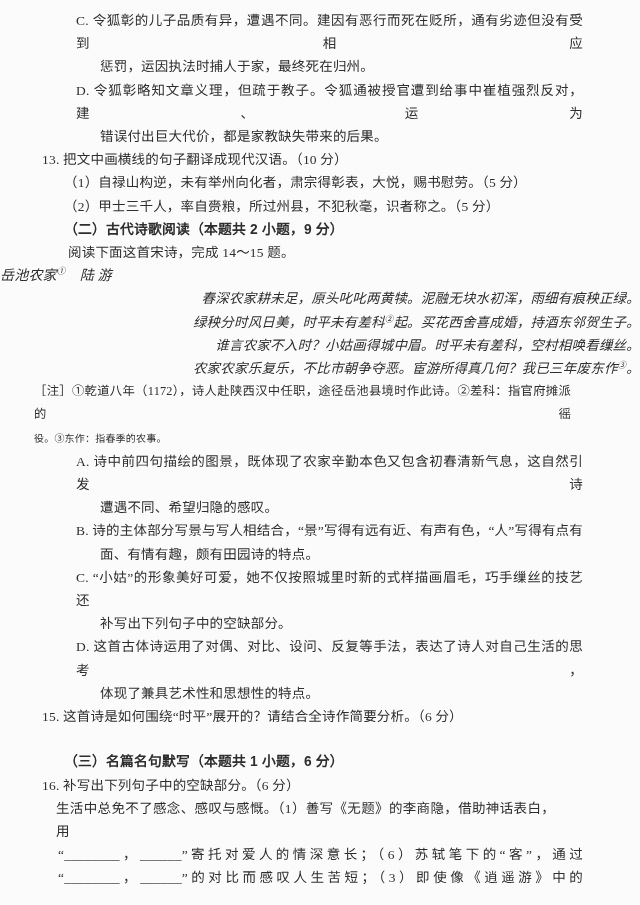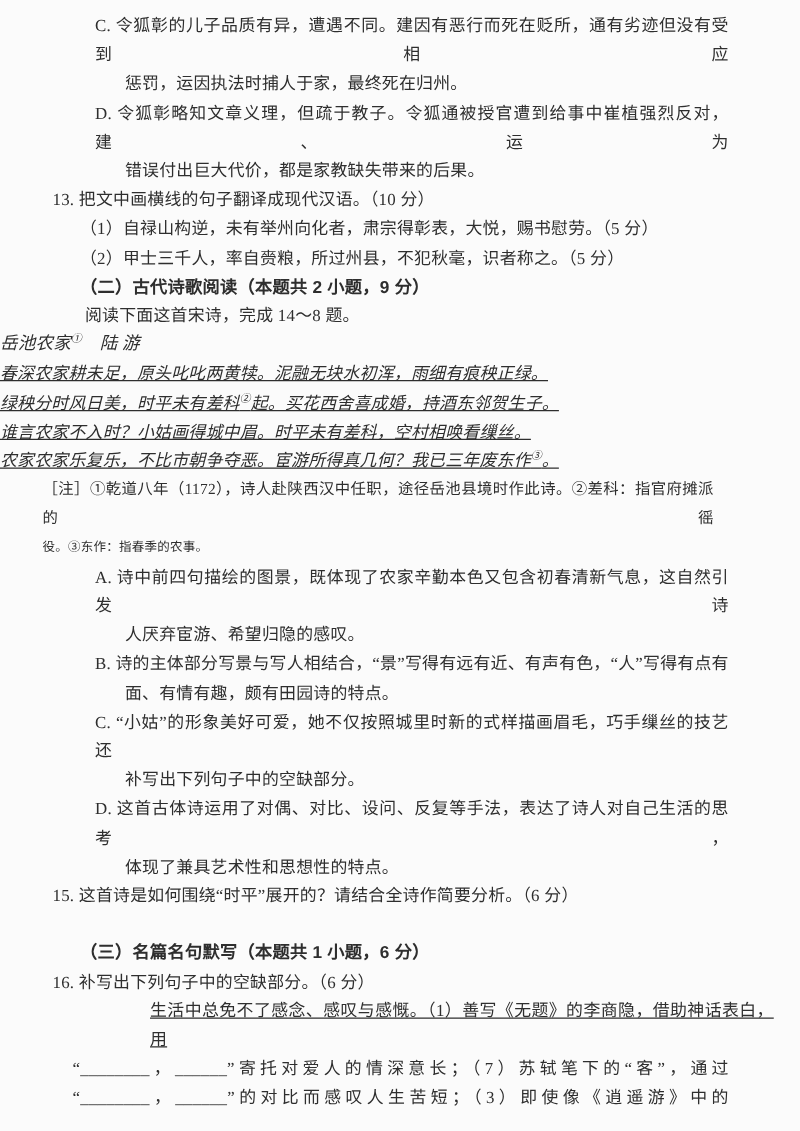--- a/index.html
+++ b/index.html
@@ -25,60 +25,60 @@
   }
   
   .opt       {margin-left:76px;  width:507px; white-space:normal; text-align:justify; text-align-last:justify;}
   .cont      {margin-left:100px;}
   .q         {margin-left:42px;}
   .sub       {margin-left:64px;}
   .sec       {margin-left:64px;  font-weight:bold; font-family:"Liberation Sans","DejaVu Sans",sans-serif; font-size:13.8px;}
   .read      {margin-left:68px;}
   .note      {margin-left:34px;  width:537px; font-size:12.3px; white-space:normal; text-align:justify; text-align-last:justify;}
   .note2     {margin-left:34px;  font-size:10px;}
-  .para1     {margin-left:120px;  width:499px; white-space:normal; text-align:justify; text-align-last:justify;text-decoration:underline;}
+  .para1     {margin-left:56px;  width:499px; white-space:normal; text-align:justify; text-align-last:justify;}
   .blankline {margin-left:58px;  width:525px; white-space:normal; text-align:justify; text-align-last:justify;}
   .poemtitle {text-align:left; font-style:italic; font-size:14px;}
-  .poem      {text-align:left; font-style:italic; font-size:13.5px;text-decoration:underline;}
+  .poem      {text-align:right; font-style:italic; font-size:13.5px;}
   .gap-lg    {margin-top:22px;}
   .line sup{
     font-size:8.5px;
     vertical-align:super;
     line-height:0;
   }
 </style>
 </head>
 <body>
 
 <div class="page" style="background: rgb(251, 251, 251); color: rgb(46, 46, 46);">
   <div>
       <div class="line opt">C. 令狐彰的儿子品质有异，遭遇不同。建因有恶行而死在贬所，通有劣迹但没有受到相应</div>
       <div class="line cont">惩罚，运因执法时捕人于家，最终死在归州。</div>
       <div class="line opt">D. 令狐彰略知文章义理，但疏于教子。令狐通被授官遭到给事中崔植强烈反对，建、运为</div>
       <div class="line cont">错误付出巨大代价，都是家教缺失带来的后果。</div>
       <div class="line q">13. 把文中画横线的句子翻译成现代汉语。（10 分）</div>
       <div class="line sub">（1）自禄山构逆，未有举州向化者，肃宗得彰表，大悦，赐书慰劳。（5 分）</div>
       <div class="line sub">（2）甲士三千人，率自赍粮，所过州县，不犯秋毫，识者称之。（5 分）</div>
       <div class="line sec">（二）古代诗歌阅读（本题共 2 小题，9 分）</div>
-      <div class="line read">阅读下面这首宋诗，完成 14～8 题。</div>
+      <div class="line read">阅读下面这首宋诗，完成 14～15 题。</div>
       <div class="line poemtitle"><span>岳池农家</span><sup>①</sup><span>　陆 游</span></div>
       <div class="line poem">春深农家耕未足，原头叱叱两黄犊。泥融无块水初浑，雨细有痕秧正绿。</div>
       <div class="line poem"><span>绿秧分时风日美，时平未有差科</span><sup>②</sup><span>起。买花西舍喜成婚，持酒东邻贺生子。</span></div>
       <div class="line poem">谁言农家不入时？小姑画得城中眉。时平未有差科，空村相唤看缫丝。</div>
       <div class="line poem"><span>农家农家乐复乐，不比市朝争夺恶。宦游所得真几何？我已三年废东作</span><sup>③</sup><span>。</span></div>
       <div class="line note">［注］①乾道八年（1172），诗人赴陕西汉中任职，途径岳池县境时作此诗。②差科：指官府摊派的徭</div>
       <div class="line note2">役。③东作：指春季的农事。</div>
       <div class="line opt">A. 诗中前四句描绘的图景，既体现了农家辛勤本色又包含初春清新气息，这自然引发诗</div>
-      <div class="line cont">人厌弃宦游、希望归隐的感叹。</div>
+      <div class="line cont">遭遇不同、希望归隐的感叹。</div>
       <div class="line opt">B. 诗的主体部分写景与写人相结合，“景”写得有远有近、有声有色，“人”写得有点有</div>
       <div class="line cont">面、有情有趣，颇有田园诗的特点。</div>
       <div class="line opt">C. “小姑”的形象美好可爱，她不仅按照城里时新的式样描画眉毛，巧手缫丝的技艺还</div>
       <div class="line cont">补写出下列句子中的空缺部分。</div>
       <div class="line opt">D. 这首古体诗运用了对偶、对比、设问、反复等手法，表达了诗人对自己生活的思考，</div>
       <div class="line cont">体现了兼具艺术性和思想性的特点。</div>
       <div class="line q">15. 这首诗是如何围绕“时平”展开的？请结合全诗作简要分析。（6 分）</div>
       <div class="line sec gap-lg">（三）名篇名句默写（本题共 1 小题，6 分）</div>
       <div class="line q">16. 补写出下列句子中的空缺部分。（6 分）</div>
       <div class="line para1">生活中总免不了感念、感叹与感慨。（1）善写《无题》的李商隐，借助神话表白，用</div>
-      <div class="line blankline">“________，______”寄托对爱人的情深意长；（7）苏轼笔下的“客”，通过</div>
+      <div class="line blankline">“________，______”寄托对爱人的情深意长；（6）苏轼笔下的“客”，通过</div>
       <div class="line blankline">“________，______”的对比而感叹人生苦短；（3）即使像《逍遥游》中的</div>
     </div>
 </div>
 
 </body></html>

